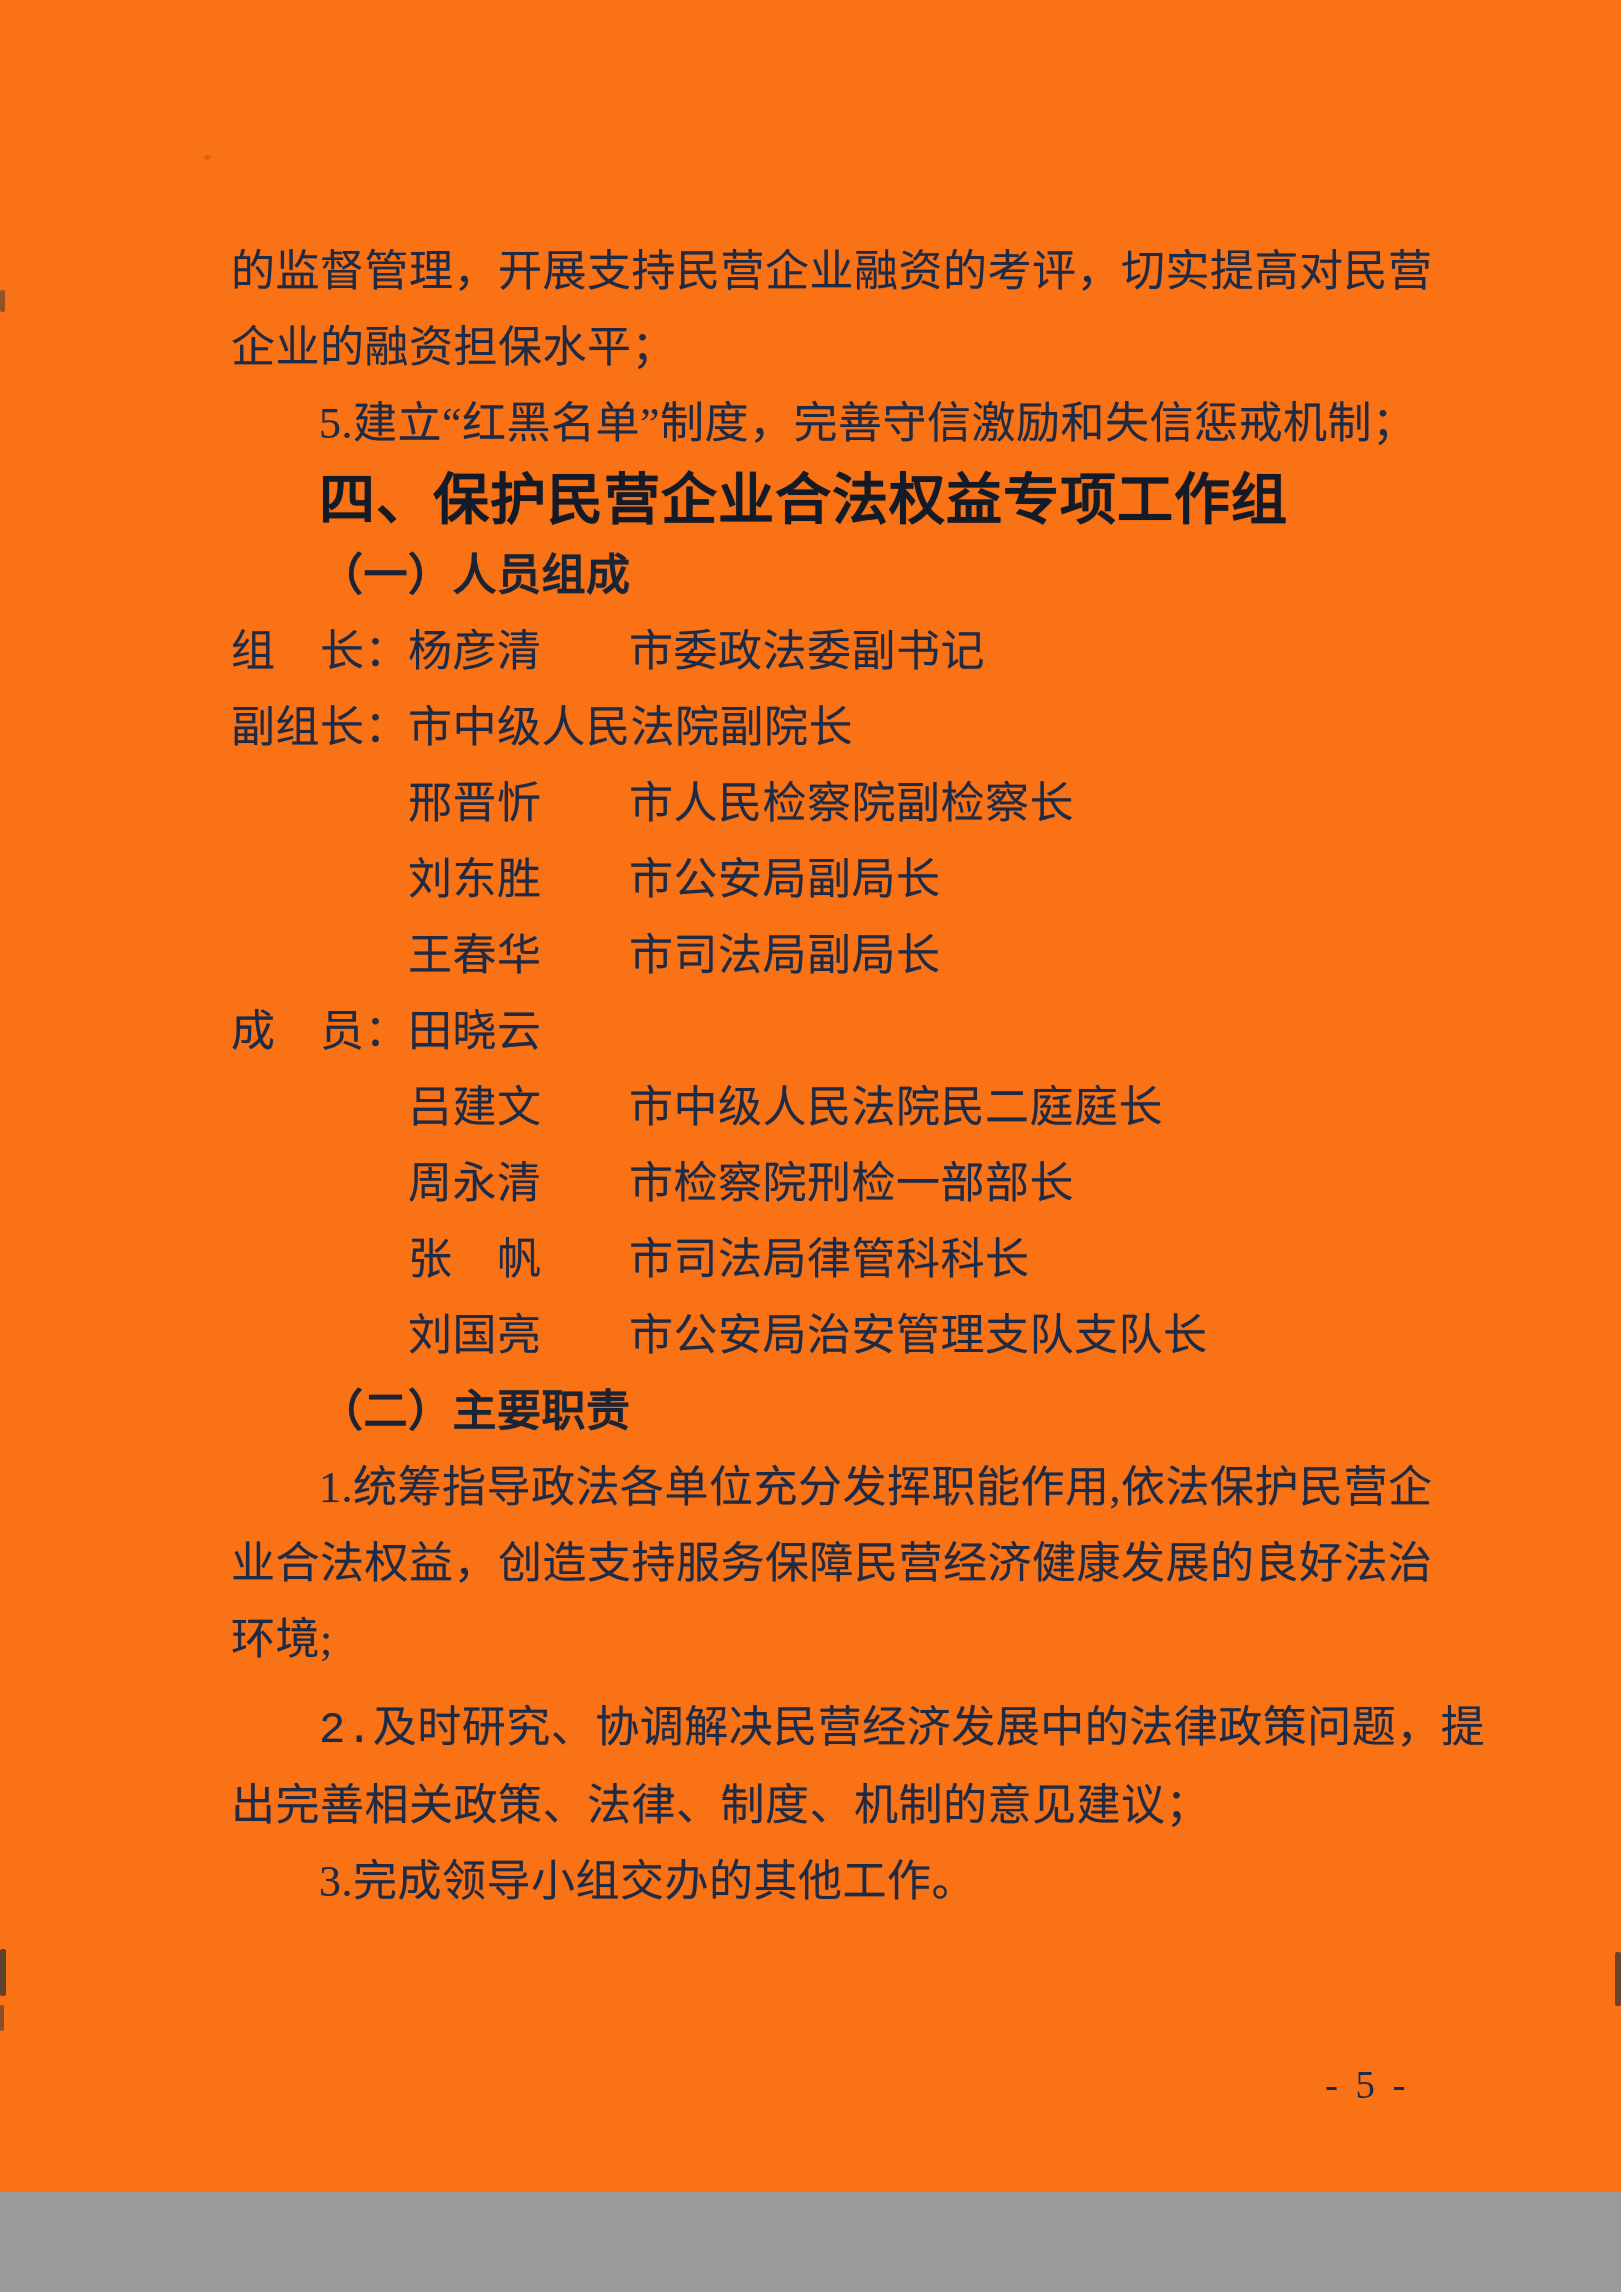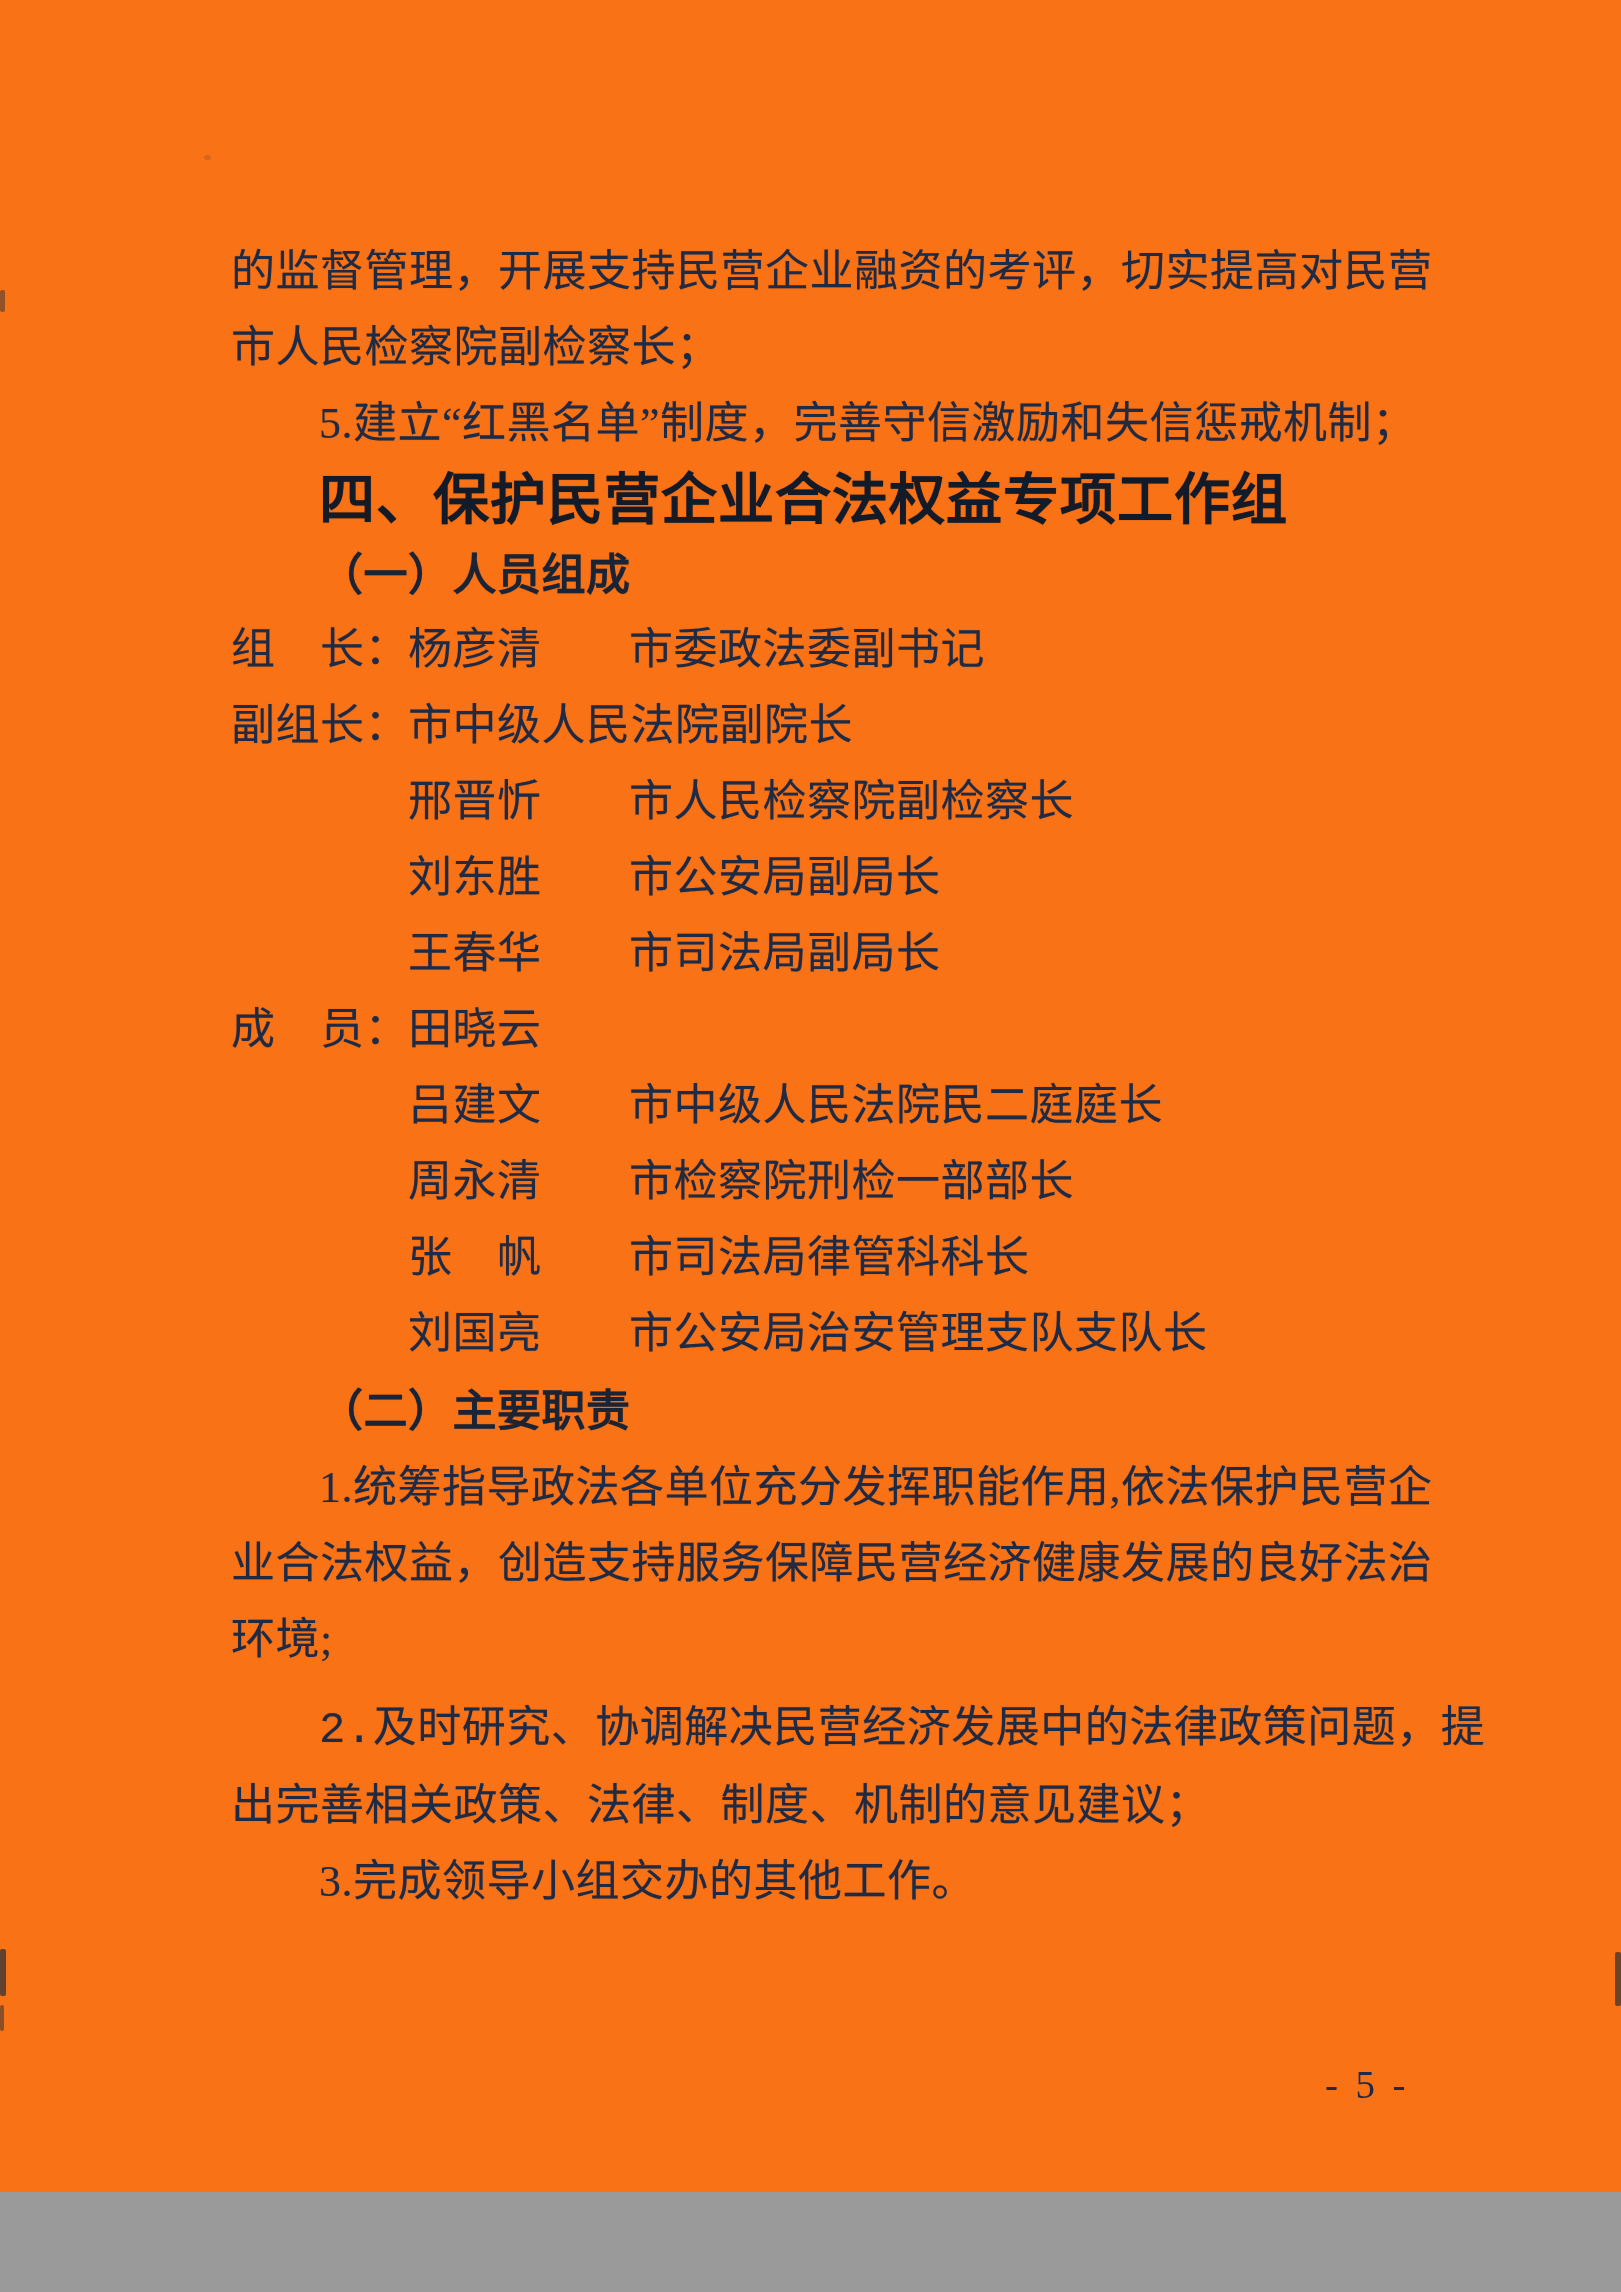--- a/index.html
+++ b/index.html
@@ -23,21 +23,21 @@
     text-shadow:0 0 1px rgba(25,35,60,.35);
   }
   .indent{padding-left:88px;}
   .h-bold{
     font-family:"Liberation Sans","DejaVu Sans",sans-serif;
     font-weight:700;font-size:56px;color:#131a28;
     padding-left:88px;letter-spacing:1px;
     text-shadow:0 0 1px rgba(10,15,25,.5);
   }
   .sub{font-weight:600;padding-left:88px;color:#1a2435;}
-  .roster{display:flex;font-family:Liberation Mono, monospace;}
+  .roster{display:flex;}
   .role{width:177px;flex:0 0 177px;}
   .name{width:221px;flex:0 0 221px;}
   .title{flex:1;}
   .gap{margin-top:13.7px;font-family:Liberation Mono, monospace;}
   .pagenum{
     position:absolute;left:1325px;top:2047px;
     font-size:39px;line-height:76px;letter-spacing:3.9px;
     color:#1c2b4a;white-space:pre;
   }
   .mark{position:absolute;background:#2c3138;border-radius:2px;}
@@ -48,21 +48,21 @@
   .speck{left:204px;top:155px;width:6.9px;height:4.9px;opacity:.18;border-radius:50%;}
 </style>
 </head>
 <body>
 
 <div class="page">
 
   <div class="text-body">
 
     <div class="line">的监督管理，开展支持民营企业融资的考评，切实提高对民营</div>
-    <div class="line">市人民检察院副检察长；</div>
+    <div class="line">企业的融资担保水平；</div>
 
     <div class="line indent">5.建立“红黑名单”制度，完善守信激励和失信惩戒机制；</div>
 
     <div class="line h-bold">四、保护民营企业合法权益专项工作组</div>
 
     <div class="line sub">（一）人员组成</div>
 
     <div class="line roster">
       <span class="role">组　长：</span>
       <span class="name">杨彦清</span>

